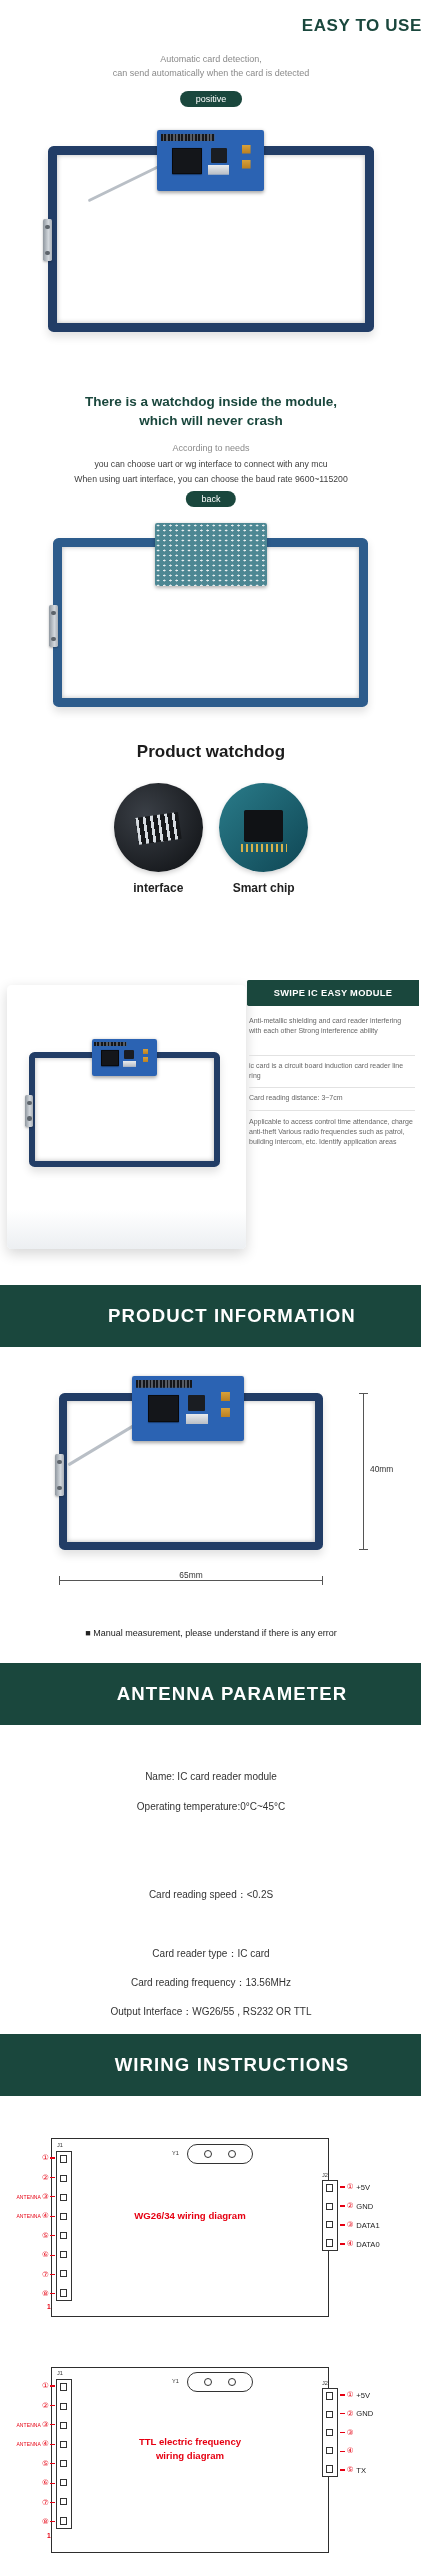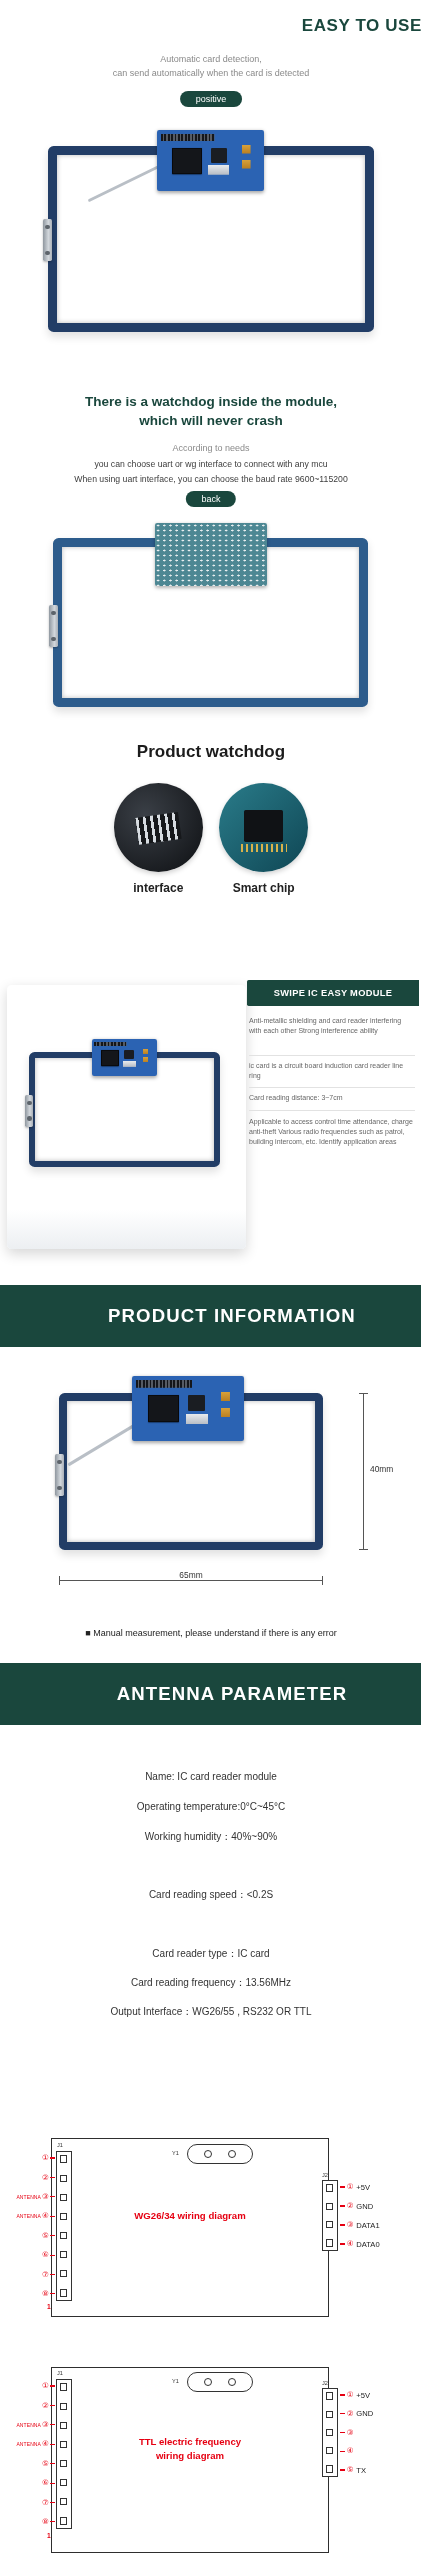--- a/index.html
+++ b/index.html
@@ -168,26 +168,26 @@
     <div class="dline-v" style="left:363px;top:22.5px;height:157px"></div>
     <div class="dim-label" style="left:370px;top:94px">40mm</div>
     <div class="dline-h" style="left:59px;top:210px;width:264px"></div>
     <div class="dim-label" style="left:59px;top:200px;width:264px;text-align:center">65mm</div>
   </div>
   <div class="note" style="top:1628px">■ Manual measurement, please understand if there is any error</div>
 
   <div class="banner" style="top:1663px">ANTENNA PARAMETER</div>
   <div class="param-row" style="top:1771px">Name: IC card reader module</div>
   <div class="param-row" style="top:1801px">Operating temperature:0°C~45°C</div>
-  <div class="param-row" style="top:1830px">Working humidity：40%~90%</div>
   <div class="param-row" style="top:1888px">Card reading speed：&lt;0.2S</div>
   <div class="param-row" style="top:1947px">Card reader type：IC card</div>
   <div class="param-row" style="top:1976px">Card reading frequency：13.56MHz</div>
   <div class="param-row" style="top:2005px">Output Interface：WG26/55 , RS232 OR TTL</div>
 
+  <div class="banner" style="top:2034px">WIRING INSTRUCTIONS</div>
 
   <div class="sec" style="top:2126px;height:225px">
     <div class="wbox" style="left:51px;top:12.4px;width:278px;height:179px"></div>
     <span class="wlbl" style="left:172px;top:23.6px">Y1</span>
     <div class="yconn" style="left:187px;top:18px">
         <i></i>
         <i></i>
       </div>
     <span class="wlbl" style="left:57px;top:15.7px">J1</span>
     <div class="jconn" style="left:56px;top:25px;height:150px">

